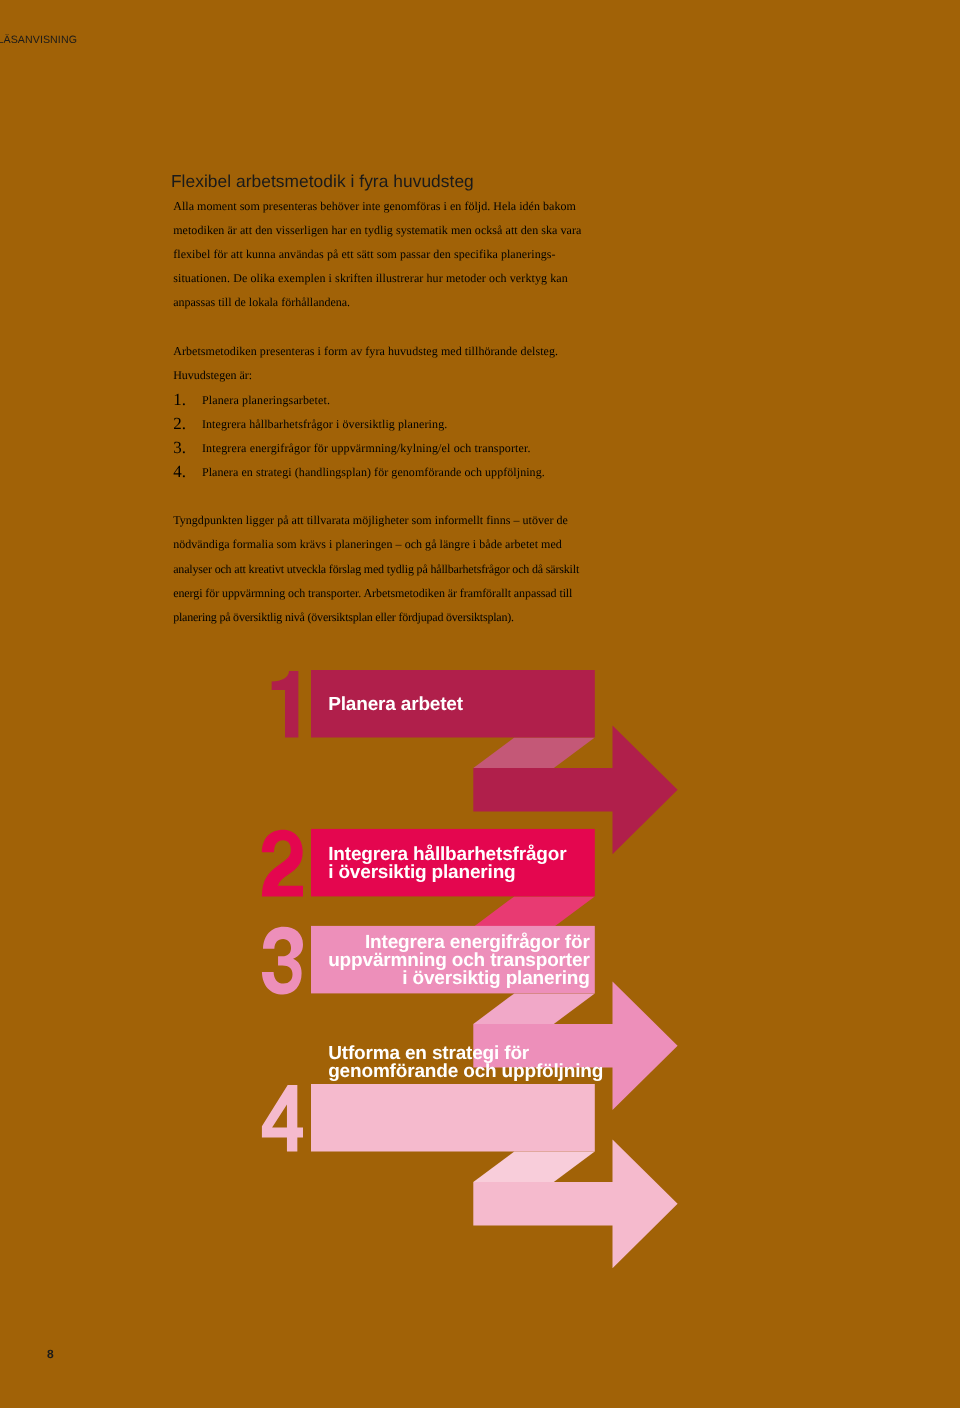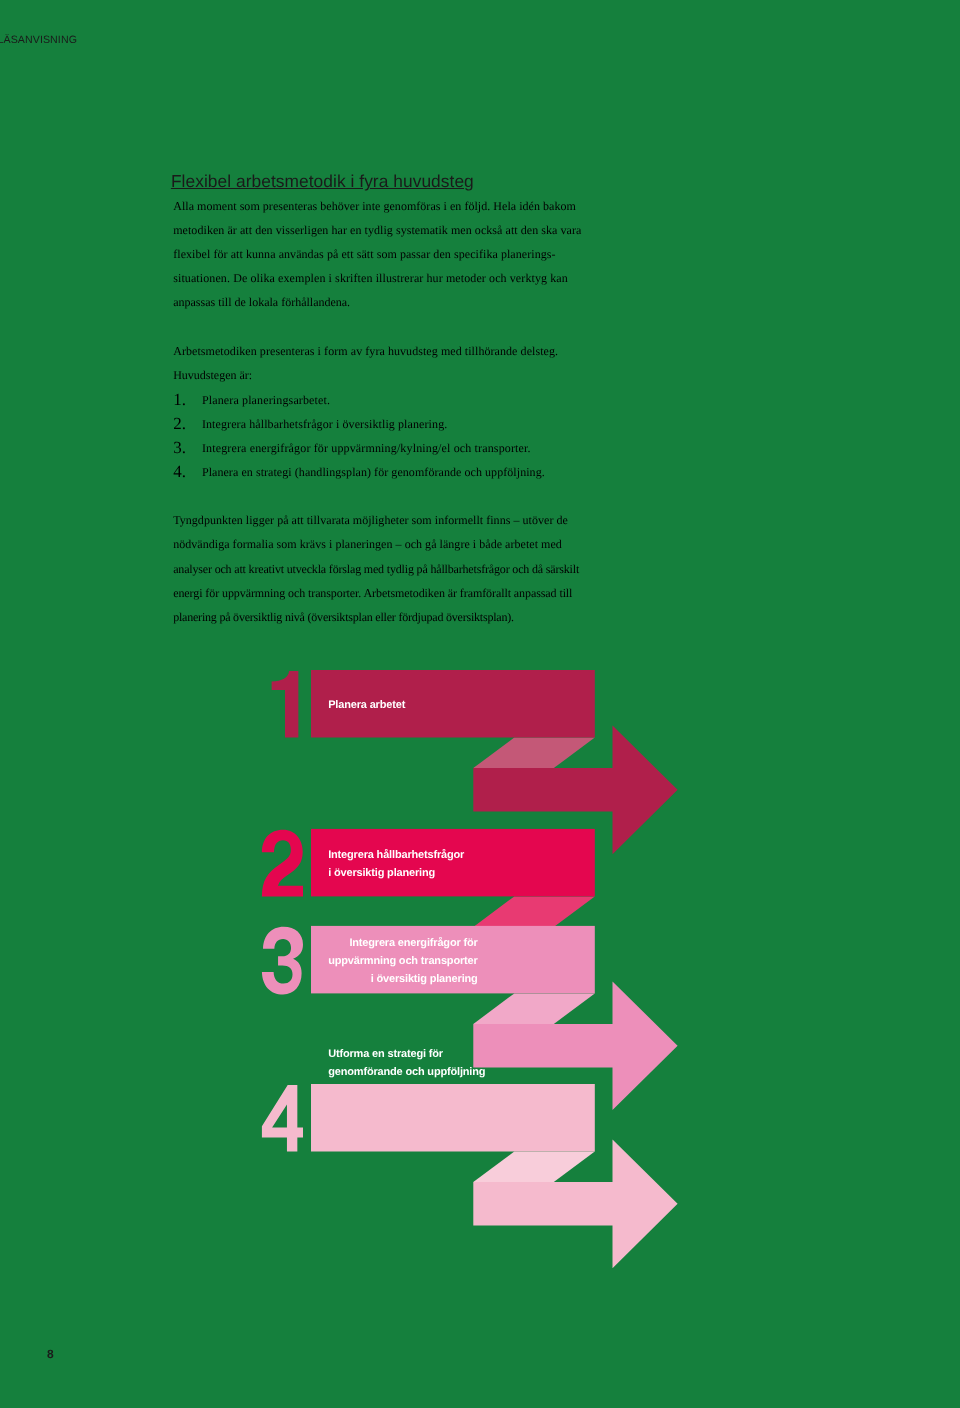--- a/index.html
+++ b/index.html
@@ -1,47 +1,47 @@
 <!DOCTYPE html>
 <html><head>
 <meta charset="utf-8">
 <title>LÄSANVISNING</title>
 <style>
   html,body{margin:0;padding:0;}
   body{width:960px;height:1408px;background:#ffffff;overflow:hidden;
        font-family:"Liberation Serif",serif;
        -webkit-font-smoothing:antialiased;text-rendering:geometricPrecision;}
-  .page{position:relative;width:960px;height:1408px;background:#15803d;overflow:hidden;}
+  .page{position:relative;width:960px;height:1408px;background:#a16207;overflow:hidden;}
 
   .running-head{position:absolute;left:-2.5px;top:30.5px;
      font-family:"Liberation Sans",sans-serif;font-size:10.6px;line-height:18px;
      letter-spacing:0.1px;color:#1a1a1a;white-space:nowrap;}
 
   .page-number{position:absolute;left:47.1px;top:1344.5px;
      font-family:"Liberation Sans",sans-serif;font-size:12px;line-height:18px;
      font-weight:bold;color:#1a1a1a;}
 
   
   .txt,.li-num,.li-txt,.sub-head,.bartext,.running-head,.page-number{
        transform:translateZ(0);}
   .txt{position:absolute;left:173.2px;white-space:nowrap;color:#000;
        font-size:12px;line-height:24.05px;}
   .sub-head{position:absolute;left:170.9px;top:169.3px;white-space:nowrap;
        font-family:"Liberation Sans",sans-serif;font-size:17.35px;letter-spacing:0.055px;
-       line-height:24.05px;color:#1a1a1a;text-decoration:underline;}
+       line-height:24.05px;color:#1a1a1a;}
   .li-num{position:absolute;left:173.2px;white-space:nowrap;color:#000;
        font-size:17px;line-height:24.05px;}
   .li-txt{position:absolute;left:201.9px;white-space:nowrap;color:#000;
        font-size:12px;line-height:24.05px;}
 
   
   .diagram{position:absolute;left:0;top:0;width:960px;height:1408px;}
   .bartext{position:absolute;left:328.2px;
       font-family:"Liberation Sans",sans-serif;font-weight:bold;
-      font-size:11px;letter-spacing:-0.17px;line-height:18px;color:#ffffff;white-space:nowrap;}
+      font-size:19px;letter-spacing:-0.17px;line-height:18px;color:#ffffff;white-space:nowrap;}
 </style>
 </head>
 <body>
 
 <div class="page">
 
   <div class="running-head">LÄSANVISNING</div>
 
   <div class="article">
     <div class="sub-head">Flexibel arbetsmetodik i fyra huvudsteg</div>

